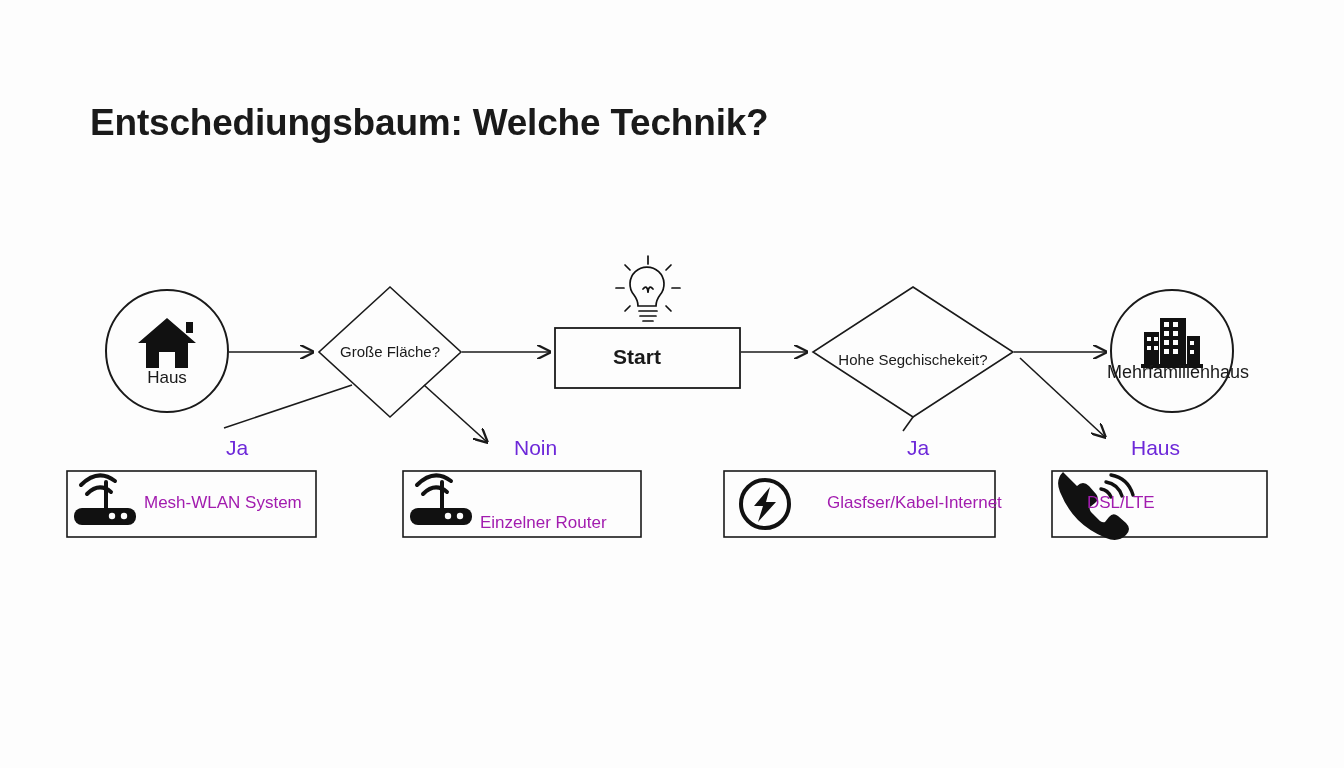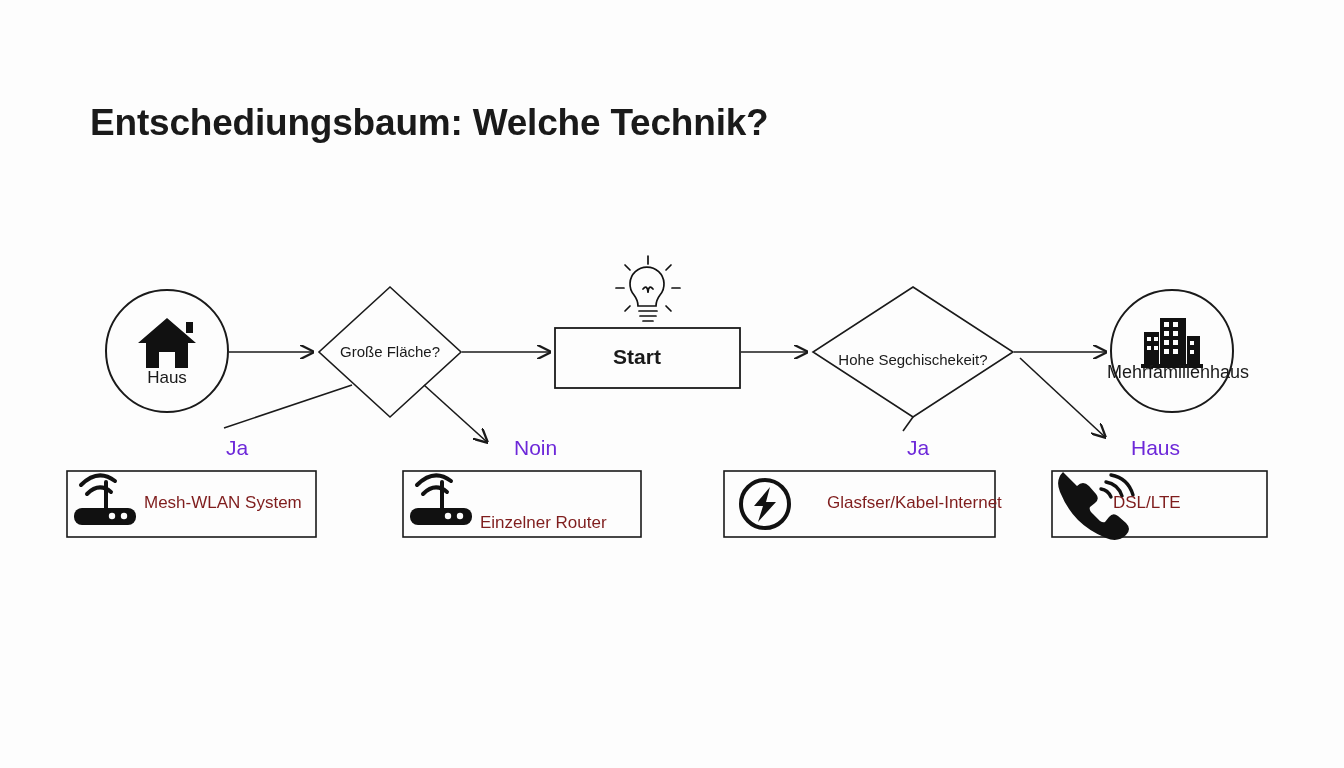--- a/index.html
+++ b/index.html
@@ -51,21 +51,21 @@
     text-align: center;
   }
   .edge-label {
     font-size: 21px;
     color: #6d28d9;
     white-space: nowrap;
     margin-left: 19px;
   }
   .leaf-label {
     font-size: 17px;
-    color: #7f1d1d;
+    color: #a21caf;
     white-space: nowrap;
   }
 </style>
 </head>
 <body>
 
 <div id="canvas">
 
   <div id="title">Entschediungsbaum: Welche Technik?</div>
 
@@ -204,15 +204,15 @@
   <div class="edge-label" style="position:absolute; left:888px; top:436px;">Ja</div>
 
   <div class="edge-label" style="position:absolute; left:1112px; top:436px;">Haus</div>
 
   <div class="leaf-label" style="position:absolute; left:144px; top:493px;">Mesh-WLAN System</div>
 
   <div class="leaf-label" style="position:absolute; left:480px; top:513px;">Einzelner Router</div>
 
   <div class="leaf-label" style="position:absolute; left:795px; top:493px;margin-left:32px;">Glasfser/Kabel-Internet</div>
 
-  <div class="leaf-label" style="position:absolute; left:1113px; top:493px;">DSL/LTE</div>
+  <div class="leaf-label" style="position:absolute; left:1087px; top:493px;">DSL/LTE</div>
 
 </div>
 
 </body></html>

